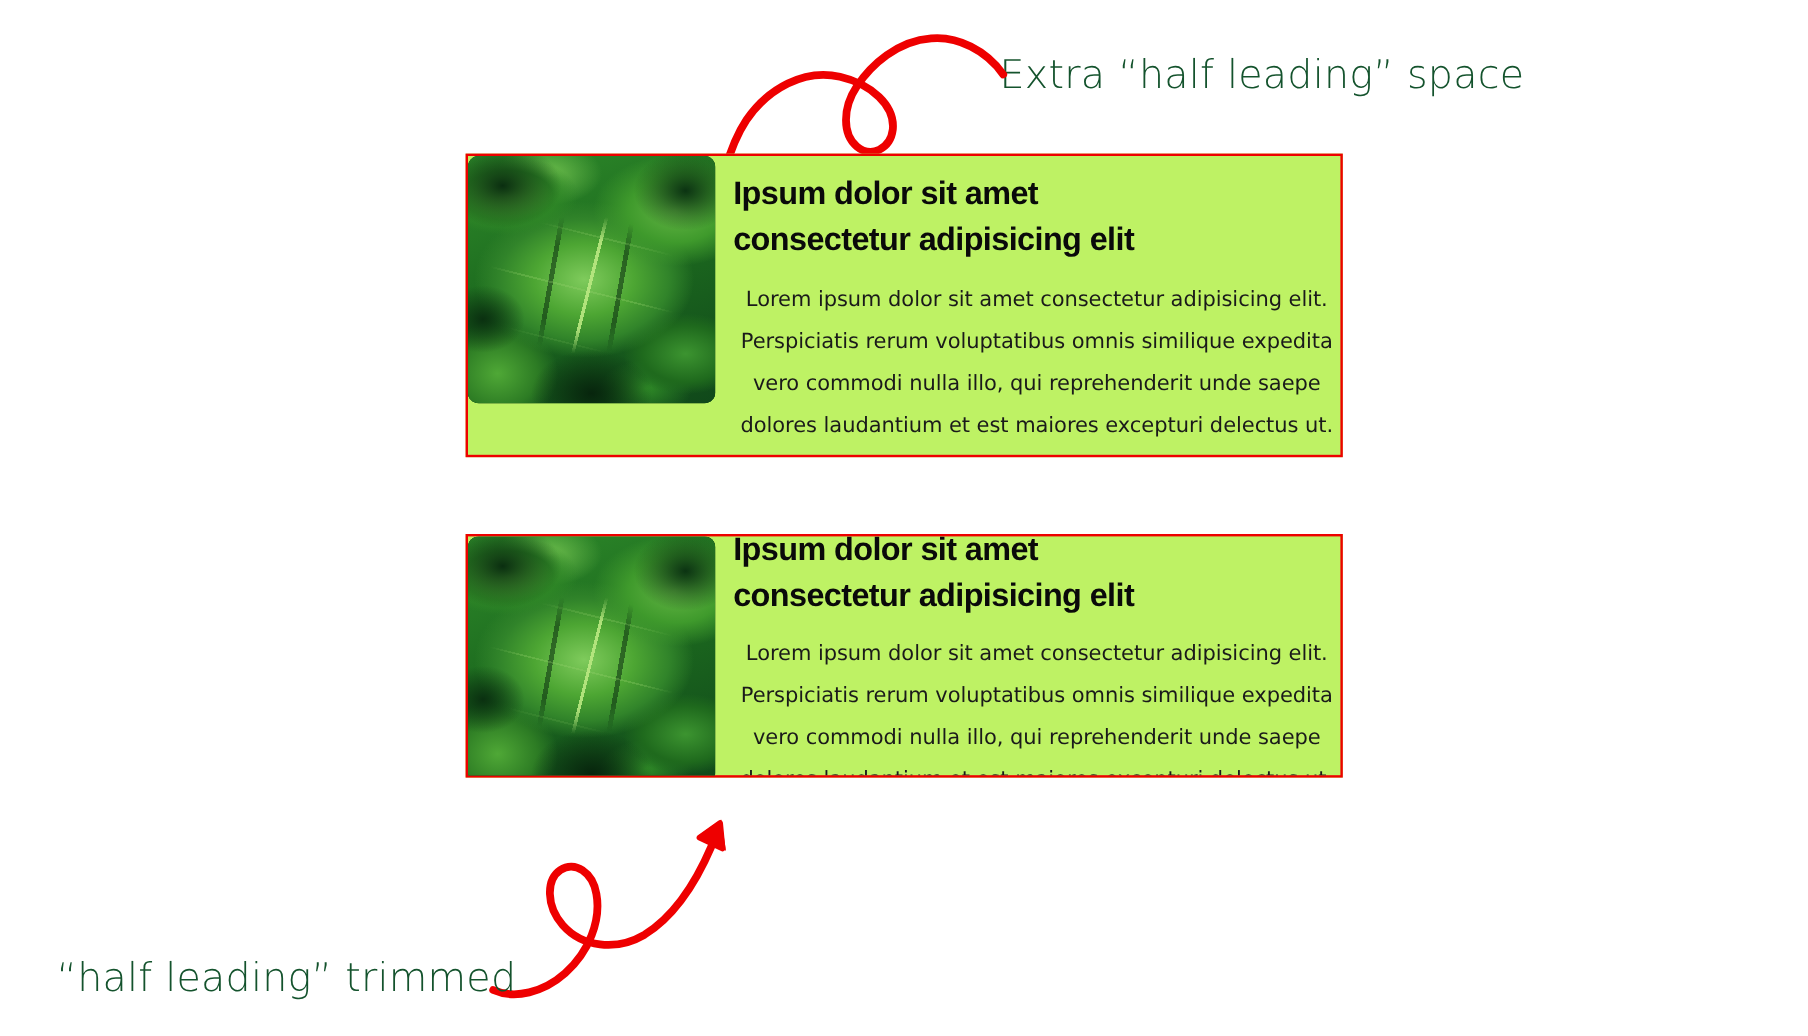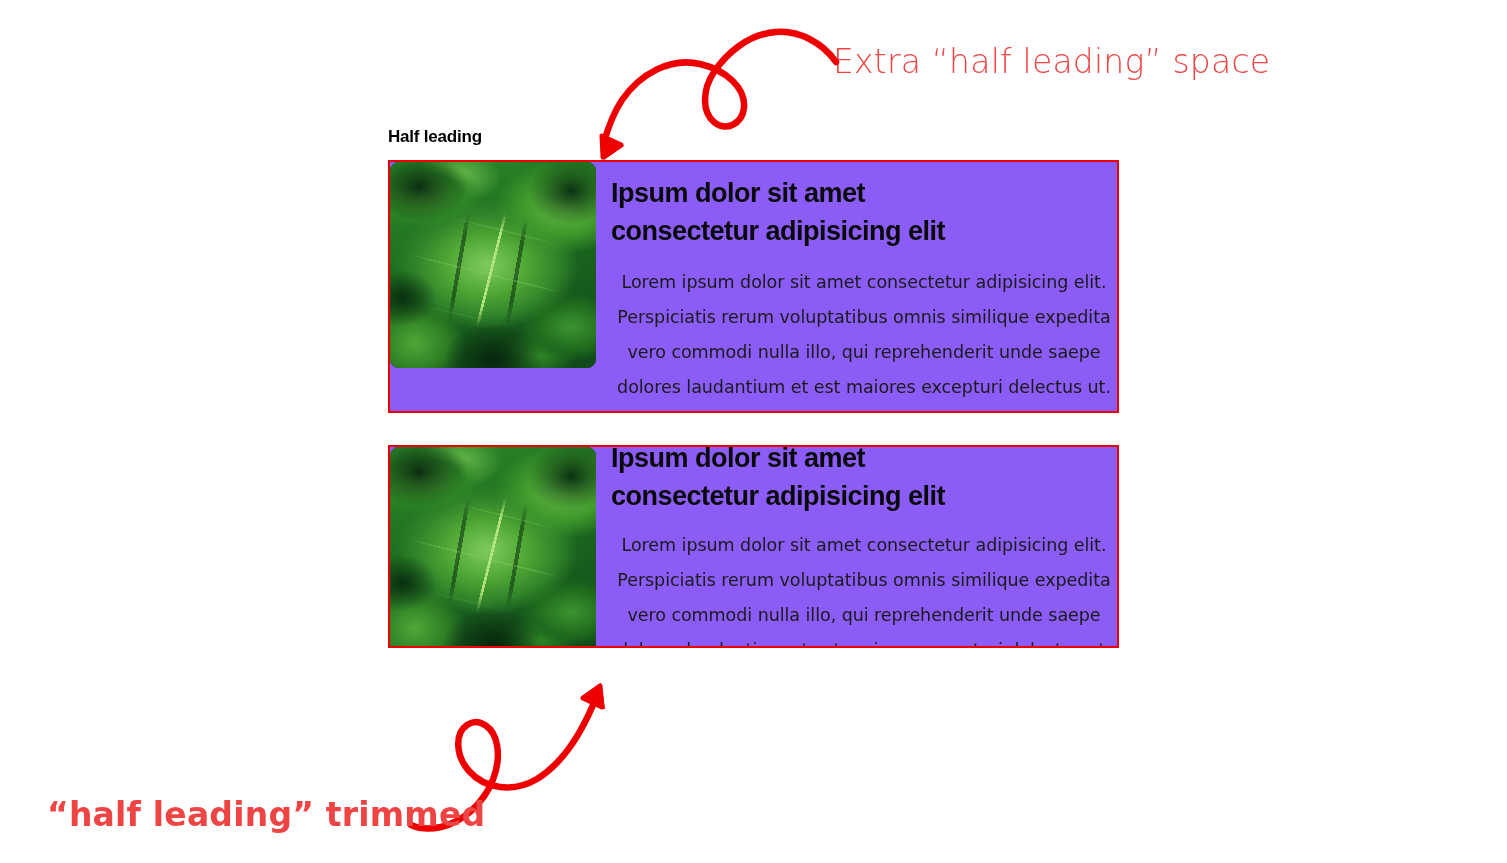--- a/index.html
+++ b/index.html
@@ -17,25 +17,25 @@
     color: #000000;
   }
 
   
   .annotation {
     position: absolute;
     font-family: "DejaVu Sans", "Liberation Sans", sans-serif;
     font-weight: 300;
     font-size: 33px;
     letter-spacing: 0.2px;
-    color: #ef4444;
+    color: #14532d;
     white-space: nowrap;
   }
   #anno-top  { left: 833px; top: 42px; }
-  #anno-bot  { left: 47px;  top: 795px; font-weight: bold; }
+  #anno-bot  { left: 47px;  top: 795px; }
 
   
   .arrow-svg {
     position: absolute;
     overflow: visible;
     pointer-events: none;
   }
   #arrow-top { left: 590px; top: 24px;  width: 250px; height: 150px; }
   #arrow-bot { left: 405px; top: 675px; width: 250px; height: 160px; }
 
@@ -51,21 +51,21 @@
     letter-spacing: -0.2px;
     color: #000;
     margin: 0 0 15px 0;
     line-height: 1;
   }
 
   
   .card {
     width: 731px;
     border: 2px solid #ee0000;
-    background: #8b5cf6;
+    background: #bef264;
     display: flex;
     align-items: flex-start;
   }
   .card.trimmed { height: 203px; overflow: hidden; }
 
   .card-media {
     flex: 0 0 206px;
     width: 206px;
     height: 206px;
     border-radius: 9px;
@@ -179,21 +179,20 @@
   <path d="M246 38 C232 18 208 6 186 8 C158 10 136 30 124 48
            C112 66 112 88 124 98 C136 108 152 100 154 84
            C156 64 136 46 110 40 C80 33 50 50 32 76
            C24 88 18 104 14 118" fill="none" stroke="#ee0000" stroke-width="6.5" stroke-linecap="round" stroke-linejoin="round"></path>
   <path d="M14 136 L11 110 L34 122 Z" fill="#ee0000"></path>
   <path d="M13 133 L12 112 L31 121 Z" fill="#ee0000" stroke="#ee0000" stroke-width="5" stroke-linejoin="round"></path>
 </svg>
 
 <div class="section" id="section-half">
 
-  <div class="section-label">Half leading</div>
 
   <div class="card half">
 
     <div class="card-media">
       <div class="leaf-photo"></div>
     </div>
 
     <div class="card-body">
       <h2 class="card-title">
         <span class="ln">Ipsum dolor sit amet</span>

